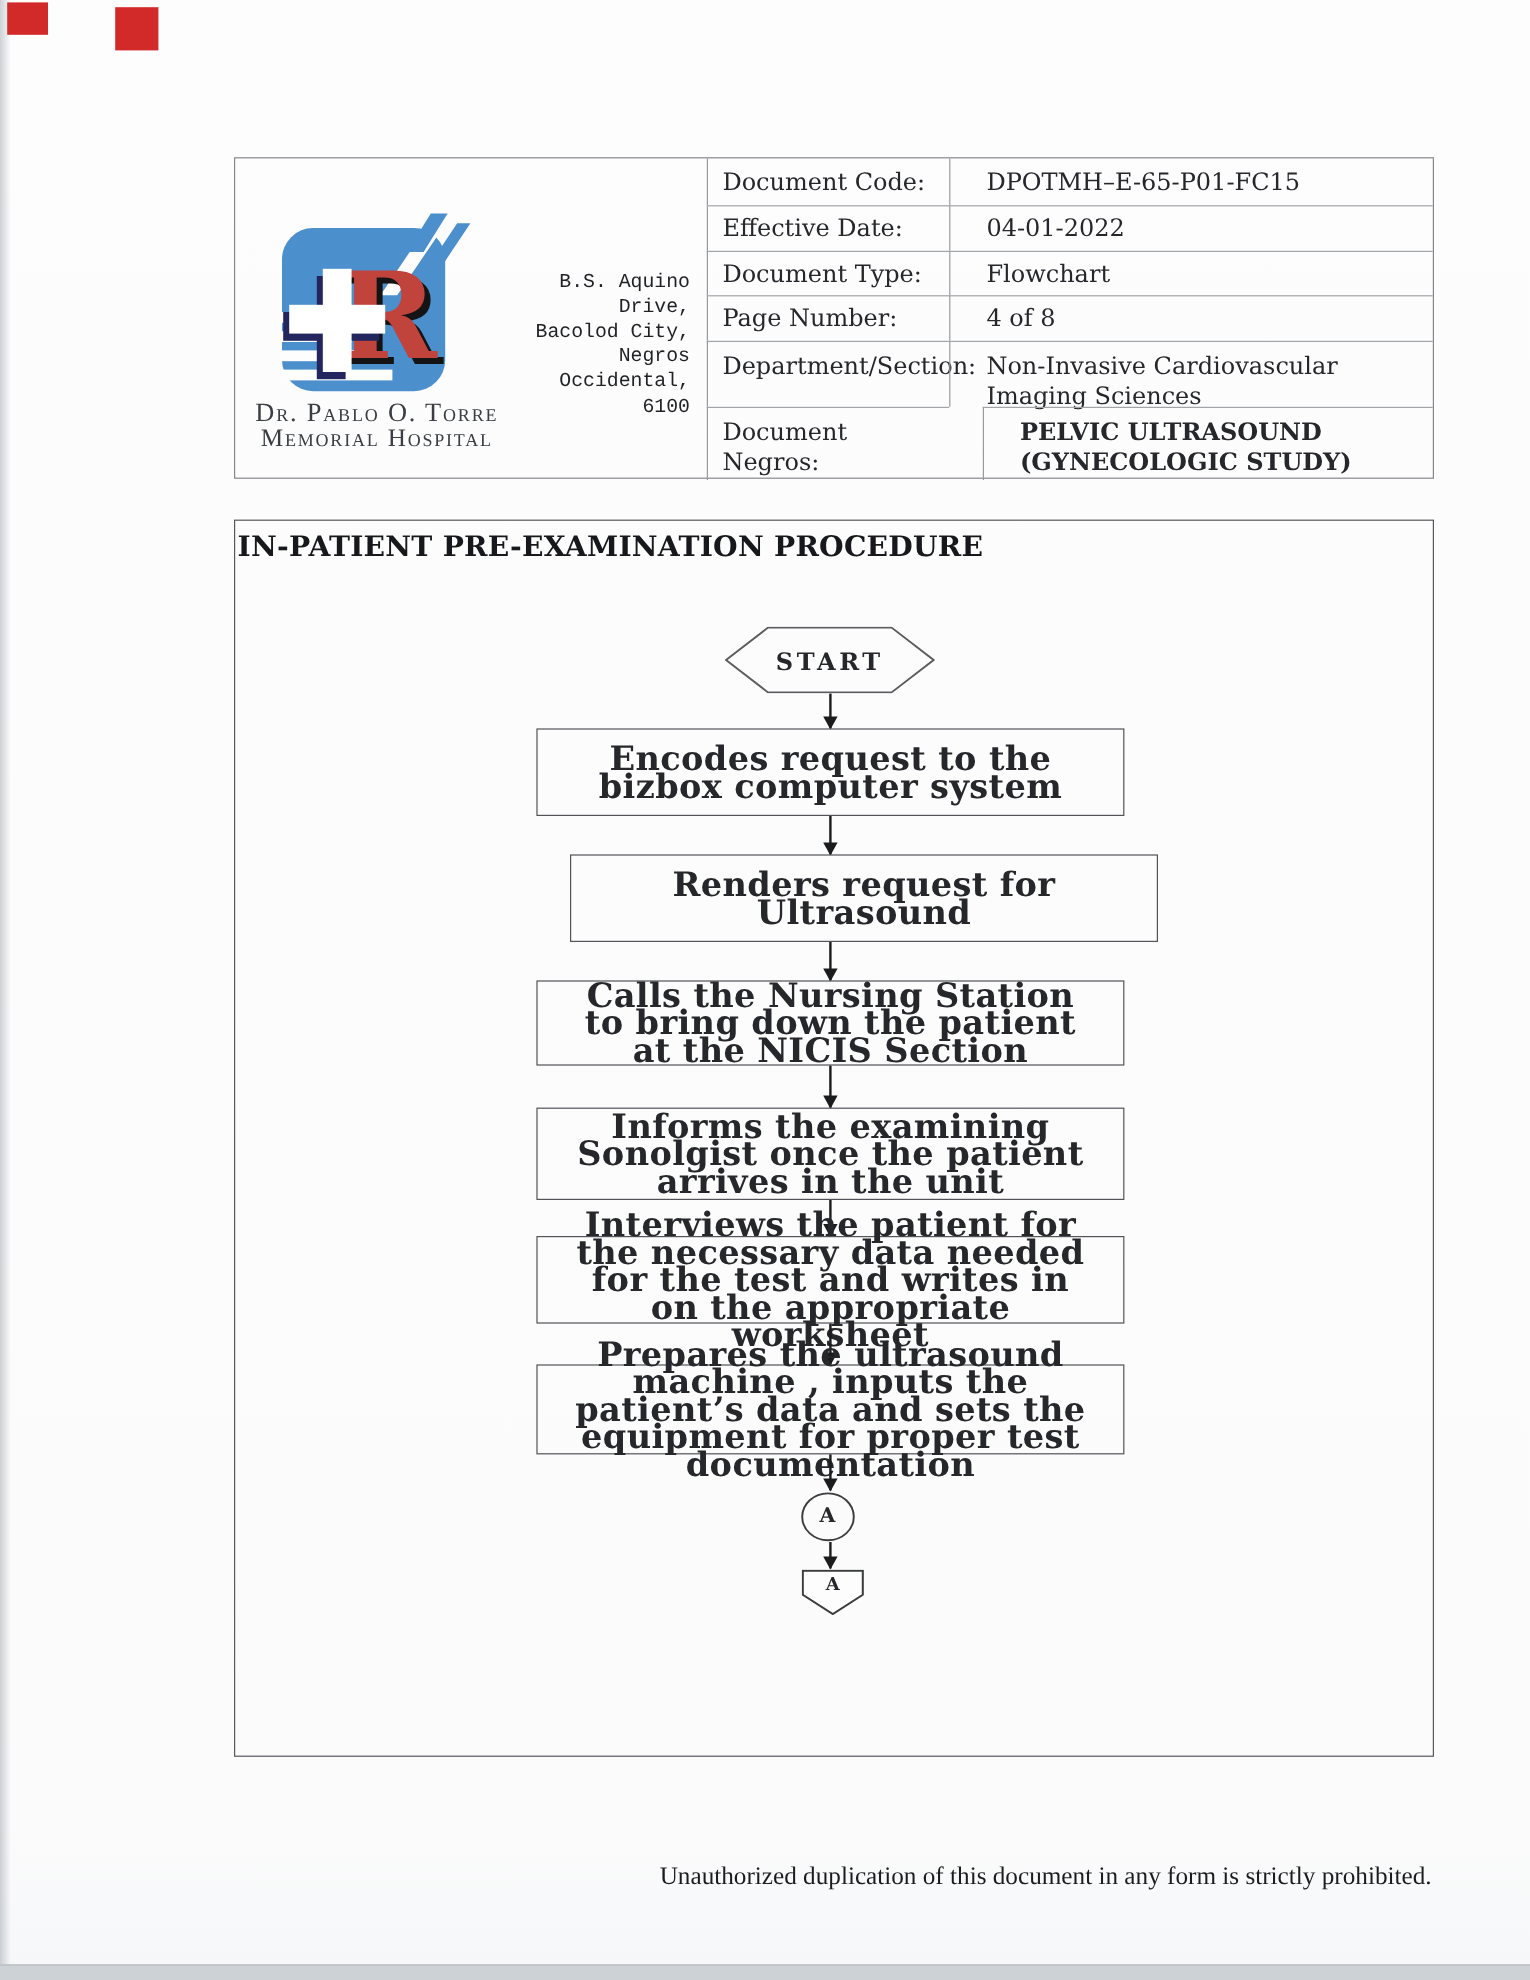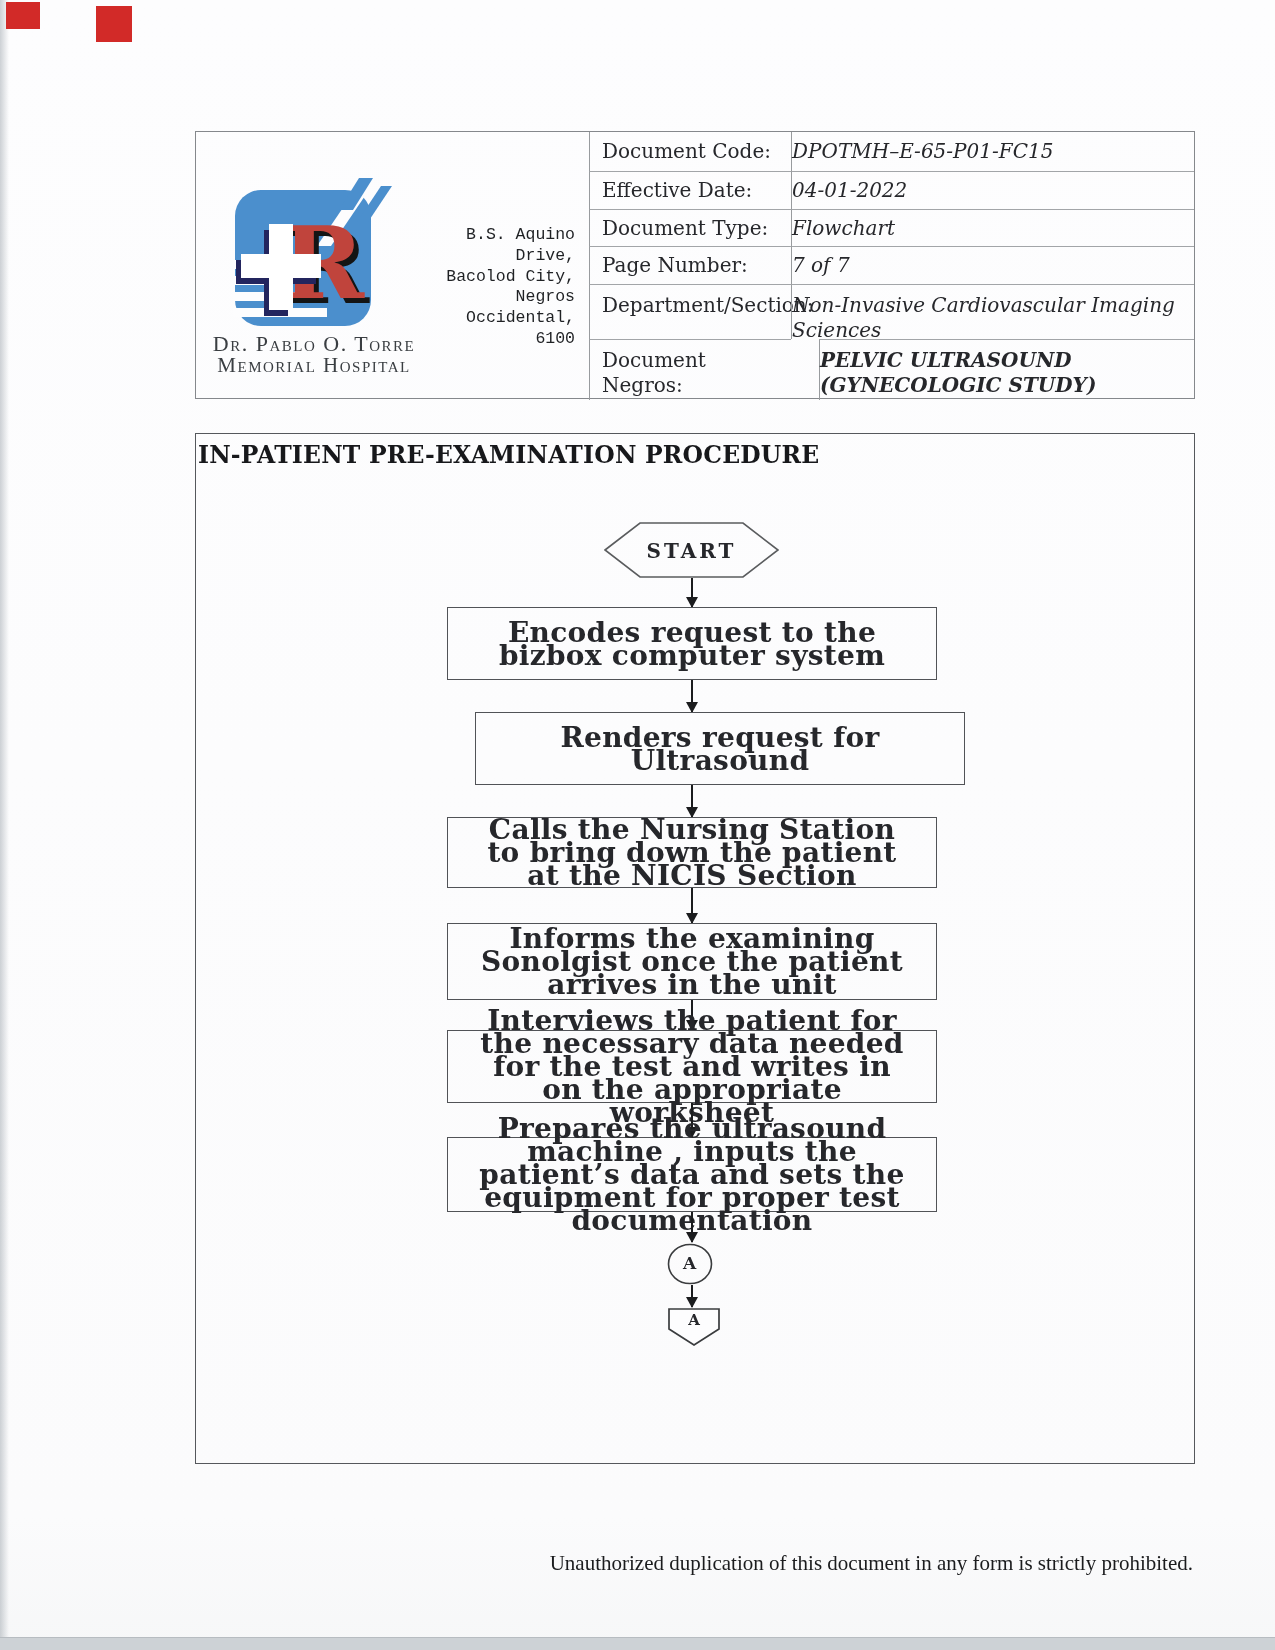--- a/index.html
+++ b/index.html
@@ -22,21 +22,21 @@
   .doc-table{
     position:absolute;left:195px;top:131px;width:998px;height:266px;
     display:grid;grid-template-columns:393px 202px 403px;
     grid-template-rows:39px 38px 37px 38px 55px auto;
     border:1.3px solid #85888c;background:transparent;
   }
   .cell{display:flex;align-items:center;font-size:20px;line-height:1.25;
     border-left:1px solid #989b9e;padding:2px 6px 2px 12px;}
   .cell.bt{border-top:1px solid #a2a5a8;}
   .cell.top{align-items:flex-start;padding-top:8px;}
-  .cell.value{padding-left:0;font-style:italic;}
+  .cell.value{padding-left:30px;}
   .cell.bold{font-weight:bold;margin-left:28px;}
   .logo-cell{grid-column:1;grid-row:1/7;position:relative;border-left:none;}
 
   .logo-graphic{position:absolute;left:37px;top:44px;width:161px;height:156px;}
   .hosp-name{position:absolute;left:0;top:201px;width:236px;text-align:center;
     font-family:"Liberation Serif",serif;font-variant:small-caps;
     color:#3a3e42;letter-spacing:1.5px;}
   .hosp-name .l1{font-size:22px;line-height:21px;}
   .hosp-name .l2{font-size:21px;line-height:23px;}
   .address{position:absolute;left:237px;top:93px;width:142px;text-align:right;
@@ -125,21 +125,21 @@
       </div>
     </div>
 
     <div class="cell">Document Code:</div>
     <div class="cell value">DPOTMH–E-65-P01-FC15</div>
     <div class="cell bt">Effective Date:</div>
     <div class="cell bt value">04-01-2022</div>
     <div class="cell bt">Document Type:</div>
     <div class="cell bt value">Flowchart</div>
     <div class="cell bt">Page Number:</div>
-    <div class="cell bt value">7 of 7</div>
+    <div class="cell bt value">4 of 8</div>
     <div class="cell bt top">Department/Section:</div>
     <div class="cell bt top value">Non-Invasive Cardiovascular Imaging Sciences</div>
     <div class="cell bt top">Document Negros:</div>
     <div class="cell bt top value bold">PELVIC ULTRASOUND (GYNECOLOGIC STUDY)</div>
   </div>
 
   <div class="flow-panel"></div>
   <div class="flow-title">IN-PATIENT PRE-EXAMINATION PROCEDURE</div>
 
   <svg class="hex-svg" width="175" height="56" viewBox="0 0 175 56">

